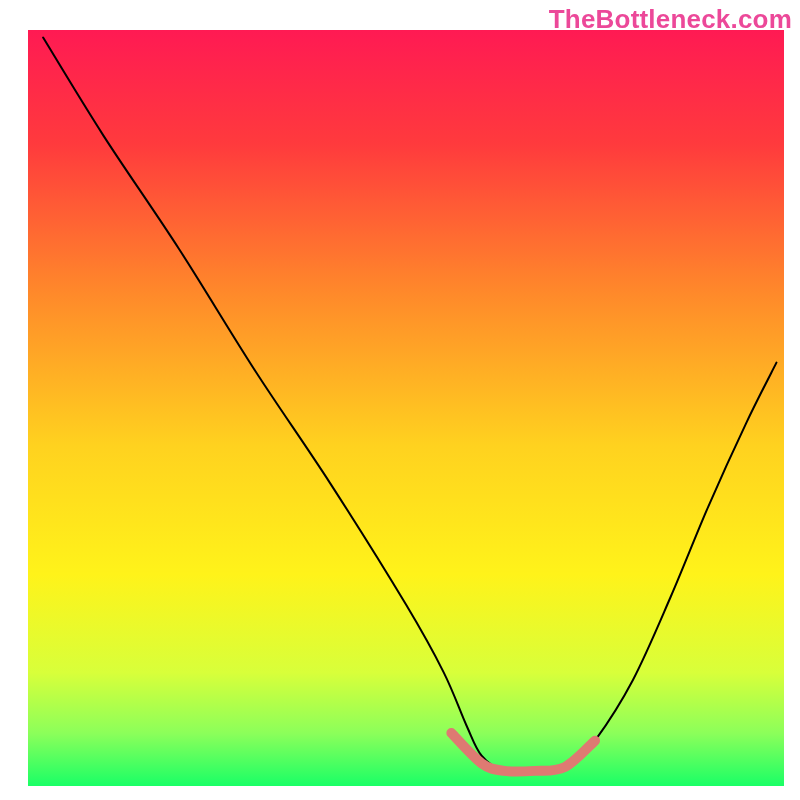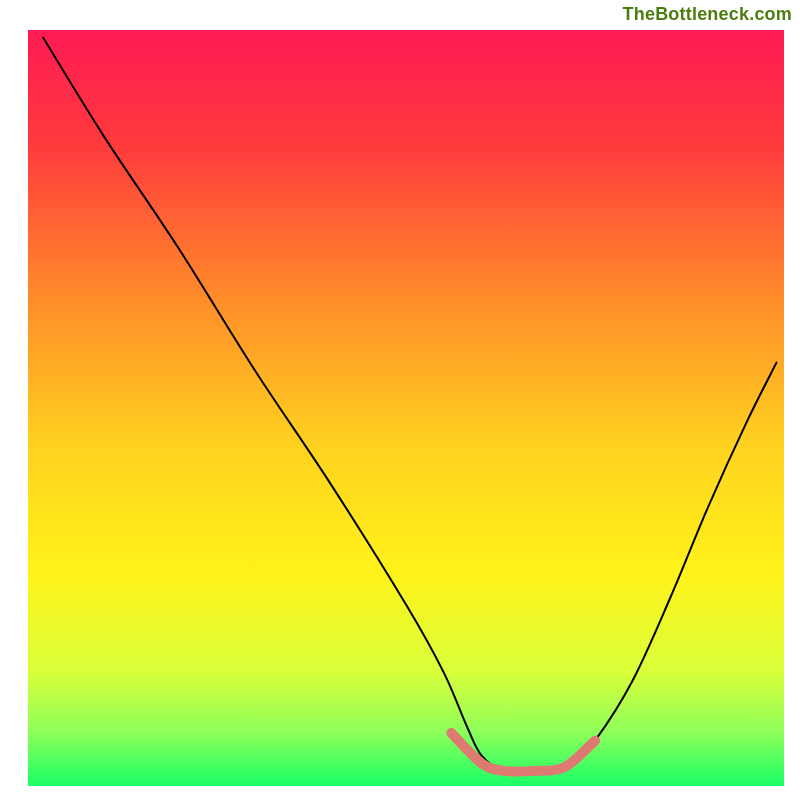--- a/index.html
+++ b/index.html
@@ -13,23 +13,23 @@
   }
   .stage {
     position: relative;
     width: 800px;
     height: 800px;
   }
   .watermark {
     position: absolute;
     top: 4px;
     right: 8px;
-    font-size: 18px;
+    font-size: 26px;
     font-weight: 600;
-    color: #4d7c0f;
+    color: #ec4899;
     letter-spacing: 0.2px;
     user-select: none;
   }
   svg {
     display: block;
   }
 </style>
 </head>
 <body>
 

